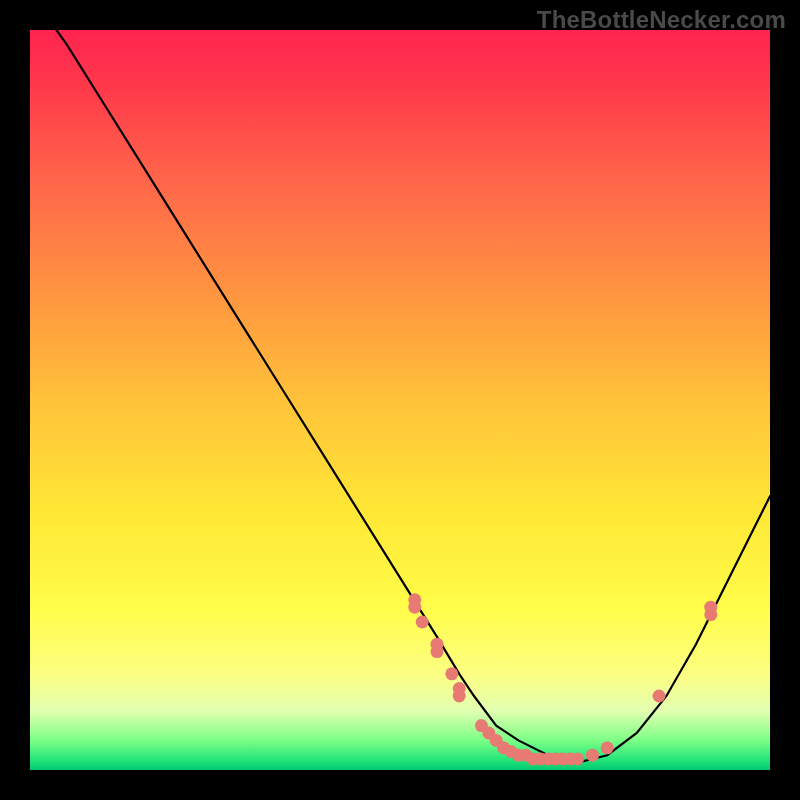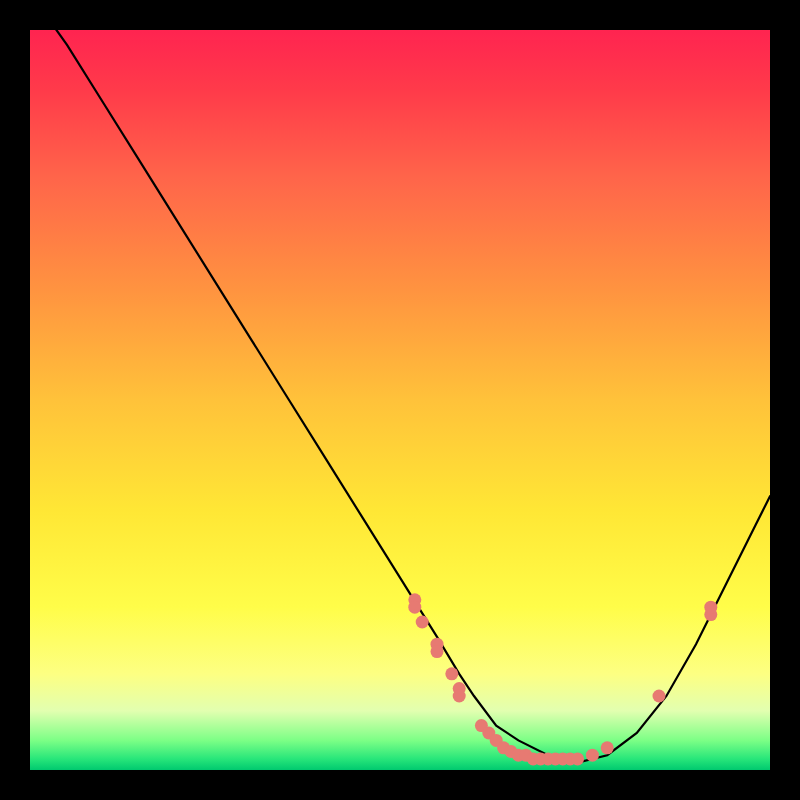--- a/index.html
+++ b/index.html
@@ -72,20 +72,21 @@
   }
   .pt {
     fill: #e77a72;
     stroke: none;
   }
 </style>
 </head>
 <body>
 
 <div class="canvas-wrap">
+  <div class="watermark">TheBottleNecker.com</div>
 
   <div class="plot-area">
     <div class="gradient-bg"></div>
     <svg class="curve" viewBox="0 0 740 740" preserveAspectRatio="none">
       <path id="curve-path" class="curve-path" d="M0.0 -37.0 L37.0 14.8 L74.0 74.0 L111.0 133.2 L148.0 192.4 L185.0 251.6 L222.0 310.8 L259.0 370.0 L296.0 429.2 L333.0 488.4 L370.0 547.6 L407.0 606.8 L429.2 643.8 L444.0 666.0 L466.2 695.6 L488.4 710.4 L518.0 725.2 L547.6 732.6 L577.2 725.2 L606.8 703.0 L636.4 666.0 L666.0 614.2 L695.6 555.0 L725.2 495.8 L740.0 466.2" stroke="#000000"></path>
       <g id="points-group">
           <circle cx="384.8" cy="569.8" r="6.5" class="pt" fill="#e77a72"></circle>
           <circle cx="384.8" cy="577.2" r="6.5" class="pt" fill="#e77a72"></circle>
           <circle cx="392.2" cy="592.0" r="6.5" class="pt" fill="#e77a72"></circle>
           <circle cx="407.0" cy="614.2" r="6.5" class="pt" fill="#e77a72"></circle>

